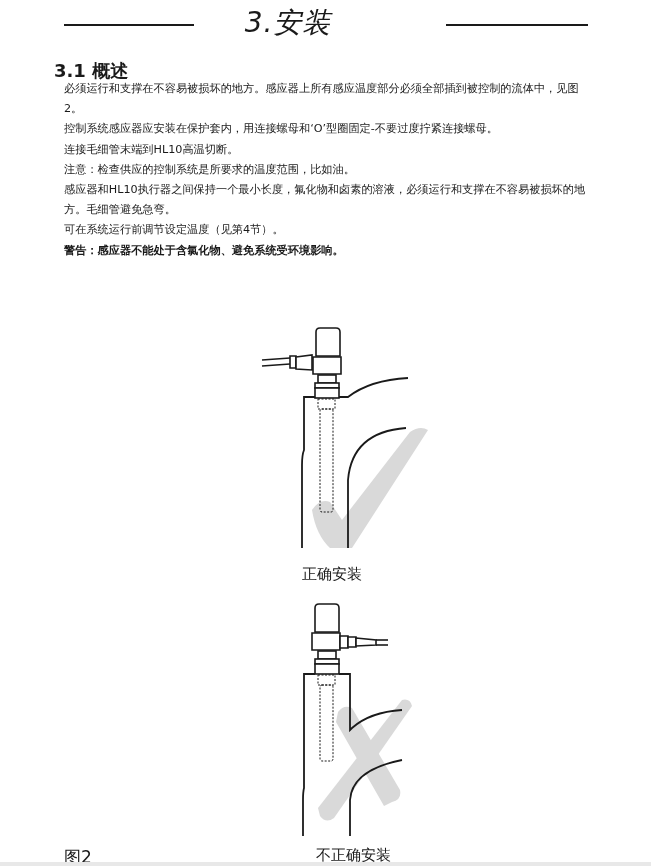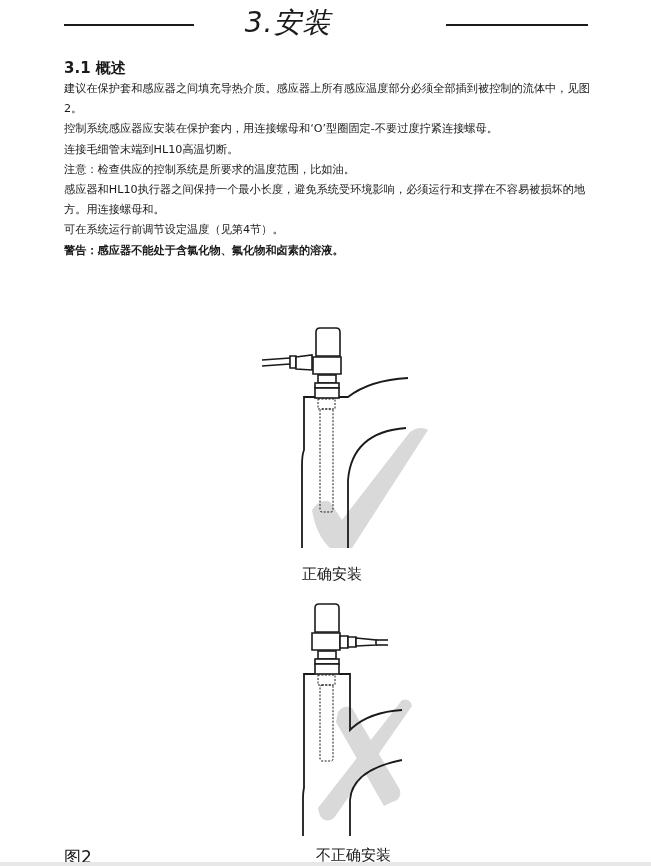--- a/index.html
+++ b/index.html
@@ -3,47 +3,47 @@
 <meta charset="utf-8">
 <style>
   html, body { margin: 0; padding: 0; background: #ffffff; }
   body { width: 651px; height: 866px; position: relative; overflow: hidden;
          font-family: "DejaVu Sans", "Liberation Sans", sans-serif; color: #1a1a1a; }
   .rule { position: absolute; top: 24px; height: 2px; background: #1a1a1a; }
   .rule.left { left: 64px; width: 130px; }
   .rule.right { left: 446px; width: 142px; }
   .title { position: absolute; top: 4px; left: 0; width: 576px; text-align: center;
            font-size: 28px; font-style: italic; letter-spacing: 1px; }
-  .section-heading { position: absolute; left: 64px; top: 59px; font-size: 15px; font-weight: bold; }
+  .section-heading { position: absolute; left: 54px; top: 59px; font-size: 18px; font-weight: bold; }
   .body-text { position: absolute; left: 64px; top: 79px; width: 530px;
                font-size: 11.2px; line-height: 20.2px; }
   .body-text p { margin: 0; }
   .body-text p.warning { font-weight: bold; }
   .caption { position: absolute; font-size: 15px; }
   .fig-label { position: absolute; left: 64px; top: 846px; font-size: 17px; }
   .bottom-shade { position: absolute; left: 0; top: 862px; width: 651px; height: 4px; background: #e8e8e8; }
   svg.diagram { position: absolute; left: 0; }
 </style>
 </head>
 <body>
 
 <div class="rule left"></div>
 <div class="title">3.安装</div>
 <div class="rule right"></div>
 
 <div class="section-heading">3.1 概述</div>
 
 <div class="body-text">
-  <p>建议在保护套和感应器之间填充导热介质。感应器上所有感应温度部分必须全部插到被控制的流体中，见图2。</p>
+  <p>必须运行和支撑在不容易被损坏的地方。感应器上所有感应温度部分必须全部插到被控制的流体中，见图2。</p>
   <p>控制系统感应器应安装在保护套内，用连接螺母和‘O’型圈固定-不要过度拧紧连接螺母。</p>
   <p>连接毛细管末端到HL10高温切断。</p>
   <p>注意：检查供应的控制系统是所要求的温度范围，比如油。</p>
-  <p>感应器和HL10执行器之间保持一个最小长度，避免系统受环境影响，必须运行和支撑在不容易被损坏的地方。用连接螺母和。</p>
+  <p>感应器和HL10执行器之间保持一个最小长度，氟化物和卤素的溶液，必须运行和支撑在不容易被损坏的地方。毛细管避免急弯。</p>
   <p>可在系统运行前调节设定温度（见第4节）。</p>
-  <p class="warning">警告：感应器不能处于含氯化物、氟化物和卤素的溶液。</p>
+  <p class="warning">警告：感应器不能处于含氯化物、避免系统受环境影响。</p>
 </div>
 
 <svg class="diagram" width="651" height="866" viewBox="0 0 651 866" style="top:0">
 
   <path fill="#d9d9d9" d="M312 510 Q320 498 330 502 L342 520 L410 432 Q420 425 428 430 L352 548 L330 548 Q316 535 312 510 Z"></path>
 
   <g stroke="#1a1a1a" stroke-width="1.6" fill="#fff">
     <line x1="262" y1="360" x2="290" y2="358"></line>
     <line x1="262" y1="366" x2="290" y2="364"></line>
     <path d="M290 356 L296 356 L296 368 L290 368 Z"></path>

